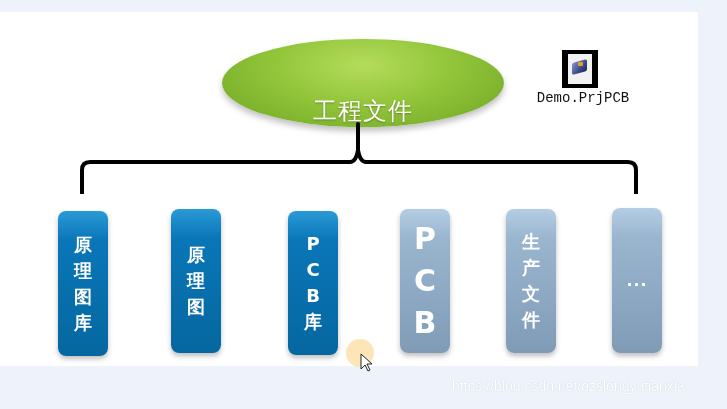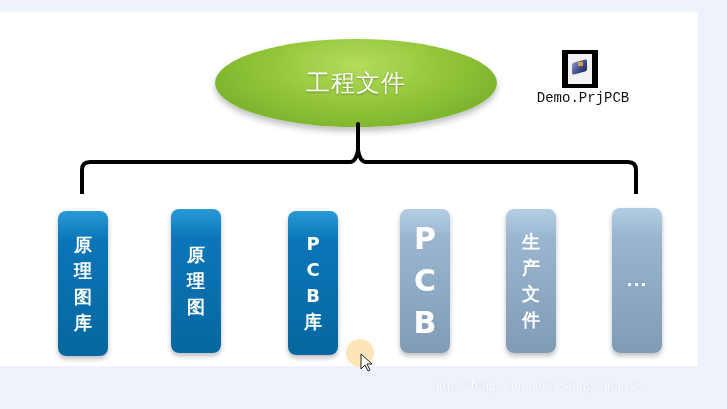--- a/index.html
+++ b/index.html
@@ -6,25 +6,25 @@
   body {
     width:727px; height:409px; overflow:hidden; position:relative;
     background:#eef2fa;
     font-family:"DejaVu Sans", sans-serif;
   }
   .slide {
     position:absolute; left:0; top:12px; width:698px; height:354px;
     background:#ffffff;
   }
   .root-ellipse {
-    position:absolute; left:215px; top:27px; width:282px; height:88px;
+    position:absolute; left:222px; top:27px; width:282px; height:88px;
     border-radius:50%;
     background:radial-gradient(ellipse at 50% 30%, #b4dc5c 0%, #92c53a 45%, #6ea523 100%);
     box-shadow:0 4px 6px rgba(0,0,0,0.25);
-    display:flex; align-items:center; justify-content:center;
+    display:flex; align-items:flex-end; justify-content:center;
   }
   .root-ellipse span {
     color:#ffffff; font-size:24px; letter-spacing:1px;
     text-shadow:0 1px 2px rgba(0,0,0,0.3);
   }
   .file-icon-wrap {
     position:absolute; left:562px; top:38px; width:36px; height:38px;
     background:#000000; display:flex; align-items:center; justify-content:center;
   }
   .file-icon-wrap .page {
@@ -59,22 +59,22 @@
   .box.big .ch { font-size:30px; line-height:42px; }
   .box .dots { font-size:16px; letter-spacing:1px; }
   .cursor-halo {
     position:absolute; left:346px; top:339px; width:28px; height:28px; border-radius:50%;
     background:rgba(252,220,160,0.75);
   }
   .cursor {
     position:absolute; left:360px; top:353px;
   }
   .watermark {
-    position:absolute; left:432px; top:378px;
-    font-family:Liberation Serif, serif; font-size:14px; color:#ffffff;
+    position:absolute; left:452px; top:378px;
+    font-family:Liberation Sans, sans-serif; font-size:14px; color:#ffffff;
     text-shadow:0 0 1px rgba(180,190,210,0.9);
   }
 </style>
 </head>
 <body>
 
 <div class="slide">
 
   <div class="root-ellipse">
     <span>工程文件</span>

